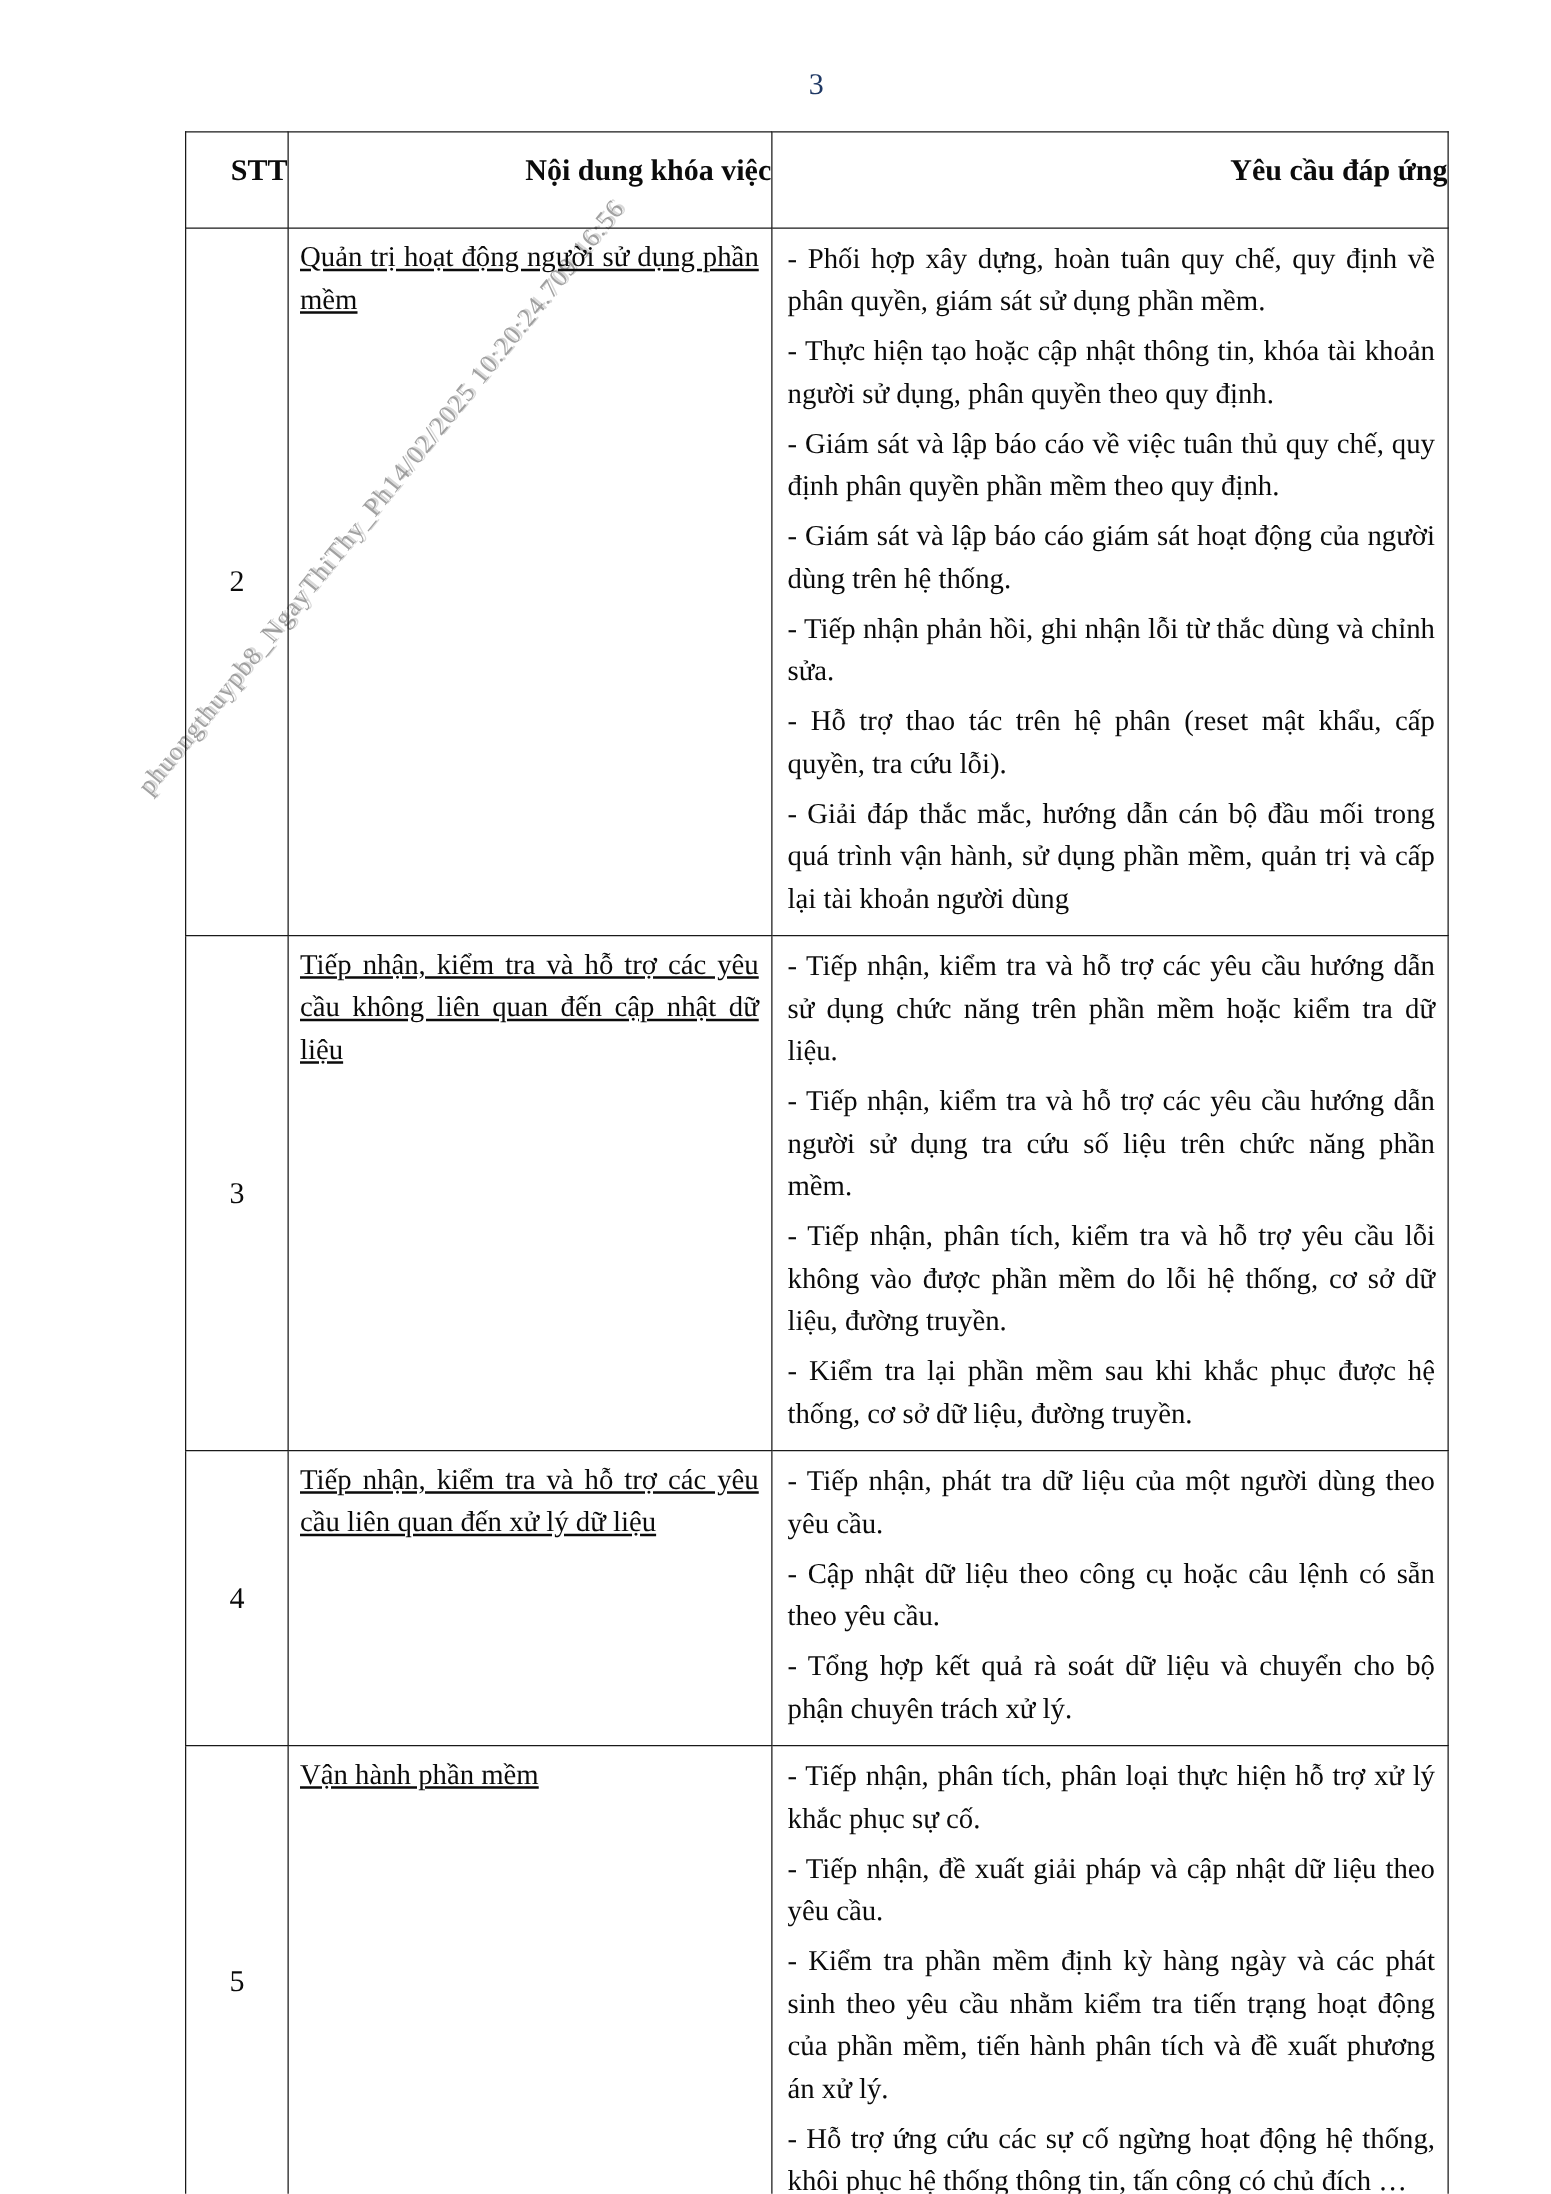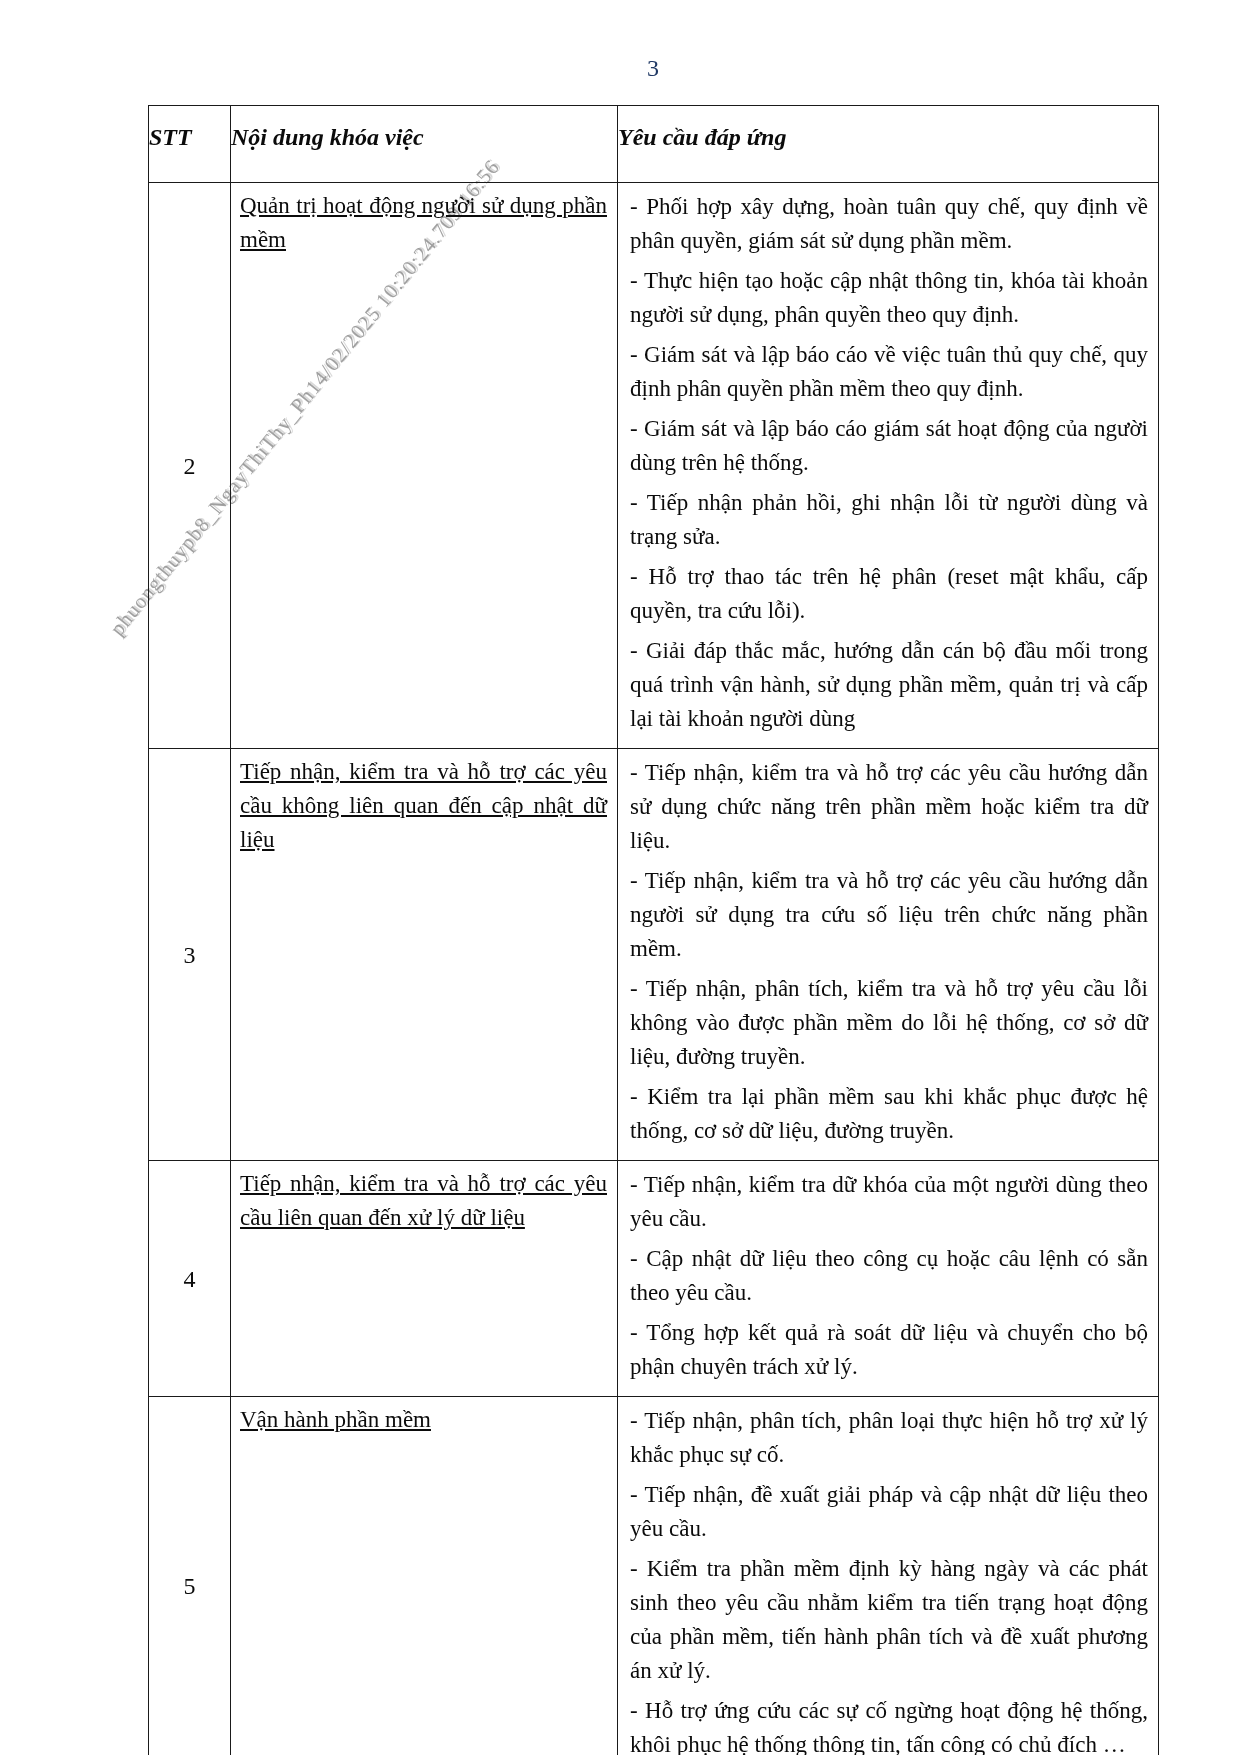--- a/index.html
+++ b/index.html
@@ -19,21 +19,21 @@
     width: 1010px;
     border-collapse: collapse; table-layout: fixed;
     font-size: 23px; line-height: 34px;
   }
   .doc-table th, .doc-table td { border: 1.5px solid #1a1a1a; }
   .col-stt  { width: 82px;  }
   .col-task { width: 387px; }
   .col-req  { width: 541px; }
   .doc-table th {
     height: 77px; vertical-align: top; padding-top: 14px;
-    font-weight: bold; font-size: 24px; text-align: left; font-style: italic;
+    font-weight: bold; font-size: 24px; text-align: right;
   }
   td.stt-cell {
     text-align: center; vertical-align: middle; font-size: 24px;
   }
   td.task-cell {
     vertical-align: top; text-align: justify; text-justify: inter-word;
     padding: 6px 10px 6px 9px;
     text-decoration: underline;
   }
   td.req-cell {
@@ -74,40 +74,40 @@
   </thead>
   <tbody>
       <tr>
     <td class="stt-cell">2</td>
     <td class="task-cell">Quản trị hoạt động người sử dụng phần mềm</td>
     <td class="req-cell">
           <p>- Phối hợp xây dựng, hoàn tuân quy chế, quy định về phân quyền, giám sát sử dụng phần mềm.</p>
           <p>- Thực hiện tạo hoặc cập nhật thông tin, khóa tài khoản người sử dụng, phân quyền theo quy định.</p>
           <p>- Giám sát và lập báo cáo về việc tuân thủ quy chế, quy định phân quyền phần mềm theo quy định.</p>
           <p>- Giám sát và lập báo cáo giám sát hoạt động của người dùng trên hệ thống.</p>
-          <p>- Tiếp nhận phản hồi, ghi nhận lỗi từ người dùng và trạng sửa.</p>
+          <p>- Tiếp nhận phản hồi, ghi nhận lỗi từ thắc dùng và chỉnh sửa.</p>
           <p>- Hỗ trợ thao tác trên hệ phân (reset mật khẩu, cấp quyền, tra cứu lỗi).</p>
           <p>- Giải đáp thắc mắc, hướng dẫn cán bộ đầu mối trong quá trình vận hành, sử dụng phần mềm, quản trị và cấp lại tài khoản người dùng</p>
         </td>
   </tr>
       <tr>
     <td class="stt-cell">3</td>
     <td class="task-cell">Tiếp nhận, kiểm tra và hỗ trợ các yêu cầu không liên quan đến cập nhật dữ liệu</td>
     <td class="req-cell">
           <p>- Tiếp nhận, kiểm tra và hỗ trợ các yêu cầu hướng dẫn sử dụng chức năng trên phần mềm hoặc kiểm tra dữ liệu.</p>
           <p>- Tiếp nhận, kiểm tra và hỗ trợ các yêu cầu hướng dẫn người sử dụng tra cứu số liệu trên chức năng phần mềm.</p>
           <p>- Tiếp nhận, phân tích, kiểm tra và hỗ trợ yêu cầu lỗi không vào được phần mềm do lỗi hệ thống, cơ sở dữ liệu, đường truyền.</p>
           <p>- Kiểm tra lại phần mềm sau khi khắc phục được hệ thống, cơ sở dữ liệu, đường truyền.</p>
         </td>
   </tr>
       <tr>
     <td class="stt-cell">4</td>
     <td class="task-cell">Tiếp nhận, kiểm tra và hỗ trợ các yêu cầu liên quan đến xử lý dữ liệu</td>
     <td class="req-cell">
-          <p>- Tiếp nhận, kiểm tra dữ khóa của một người dùng theo yêu cầu.</p>
+          <p>- Tiếp nhận, phát tra dữ liệu của một người dùng theo yêu cầu.</p>
           <p>- Cập nhật dữ liệu theo công cụ hoặc câu lệnh có sẵn theo yêu cầu.</p>
           <p>- Tổng hợp kết quả rà soát dữ liệu và chuyển cho bộ phận chuyên trách xử lý.</p>
         </td>
   </tr>
       <tr>
     <td class="stt-cell">5</td>
     <td class="task-cell">Vận hành phần mềm</td>
     <td class="req-cell">
           <p>- Tiếp nhận, phân tích, phân loại thực hiện hỗ trợ xử lý khắc phục sự cố.</p>
           <p>- Tiếp nhận, đề xuất giải pháp và cập nhật dữ liệu theo yêu cầu.</p>

